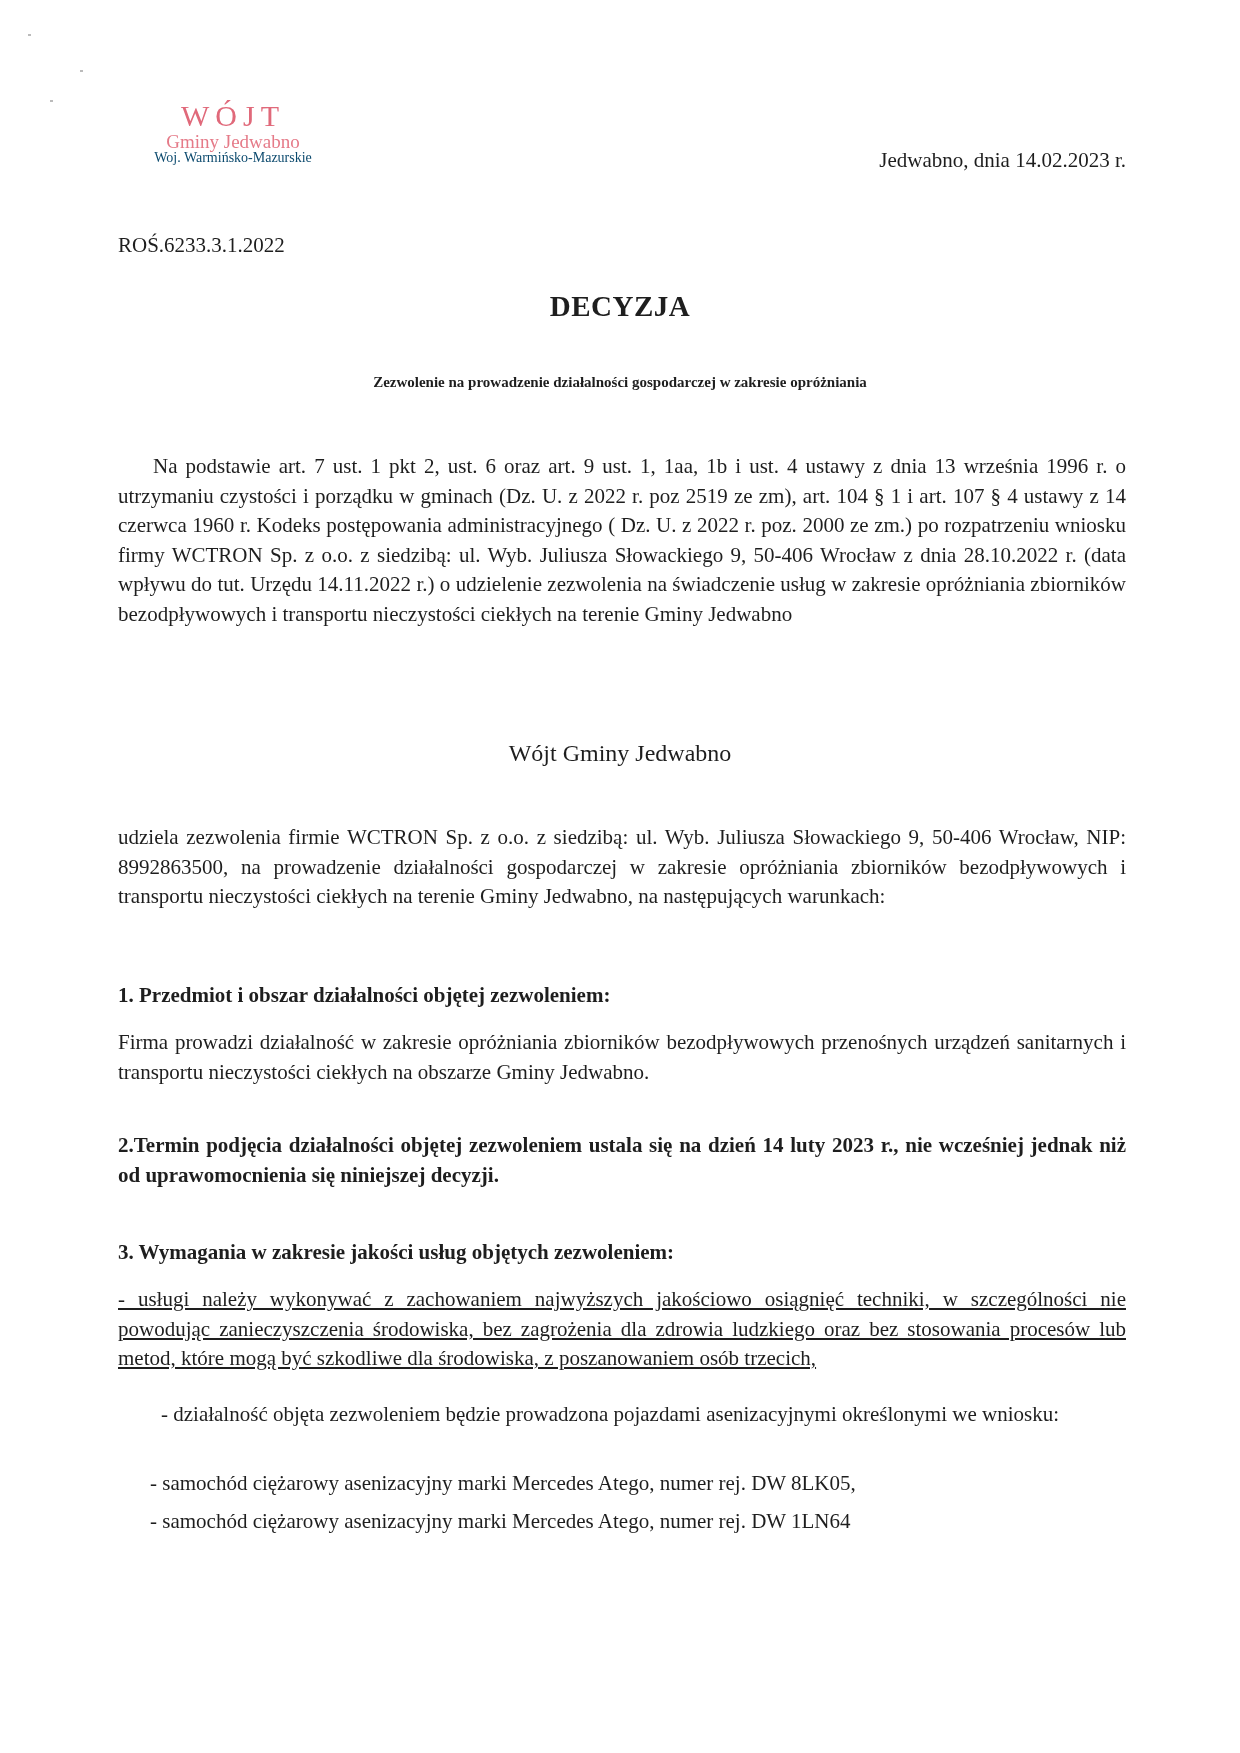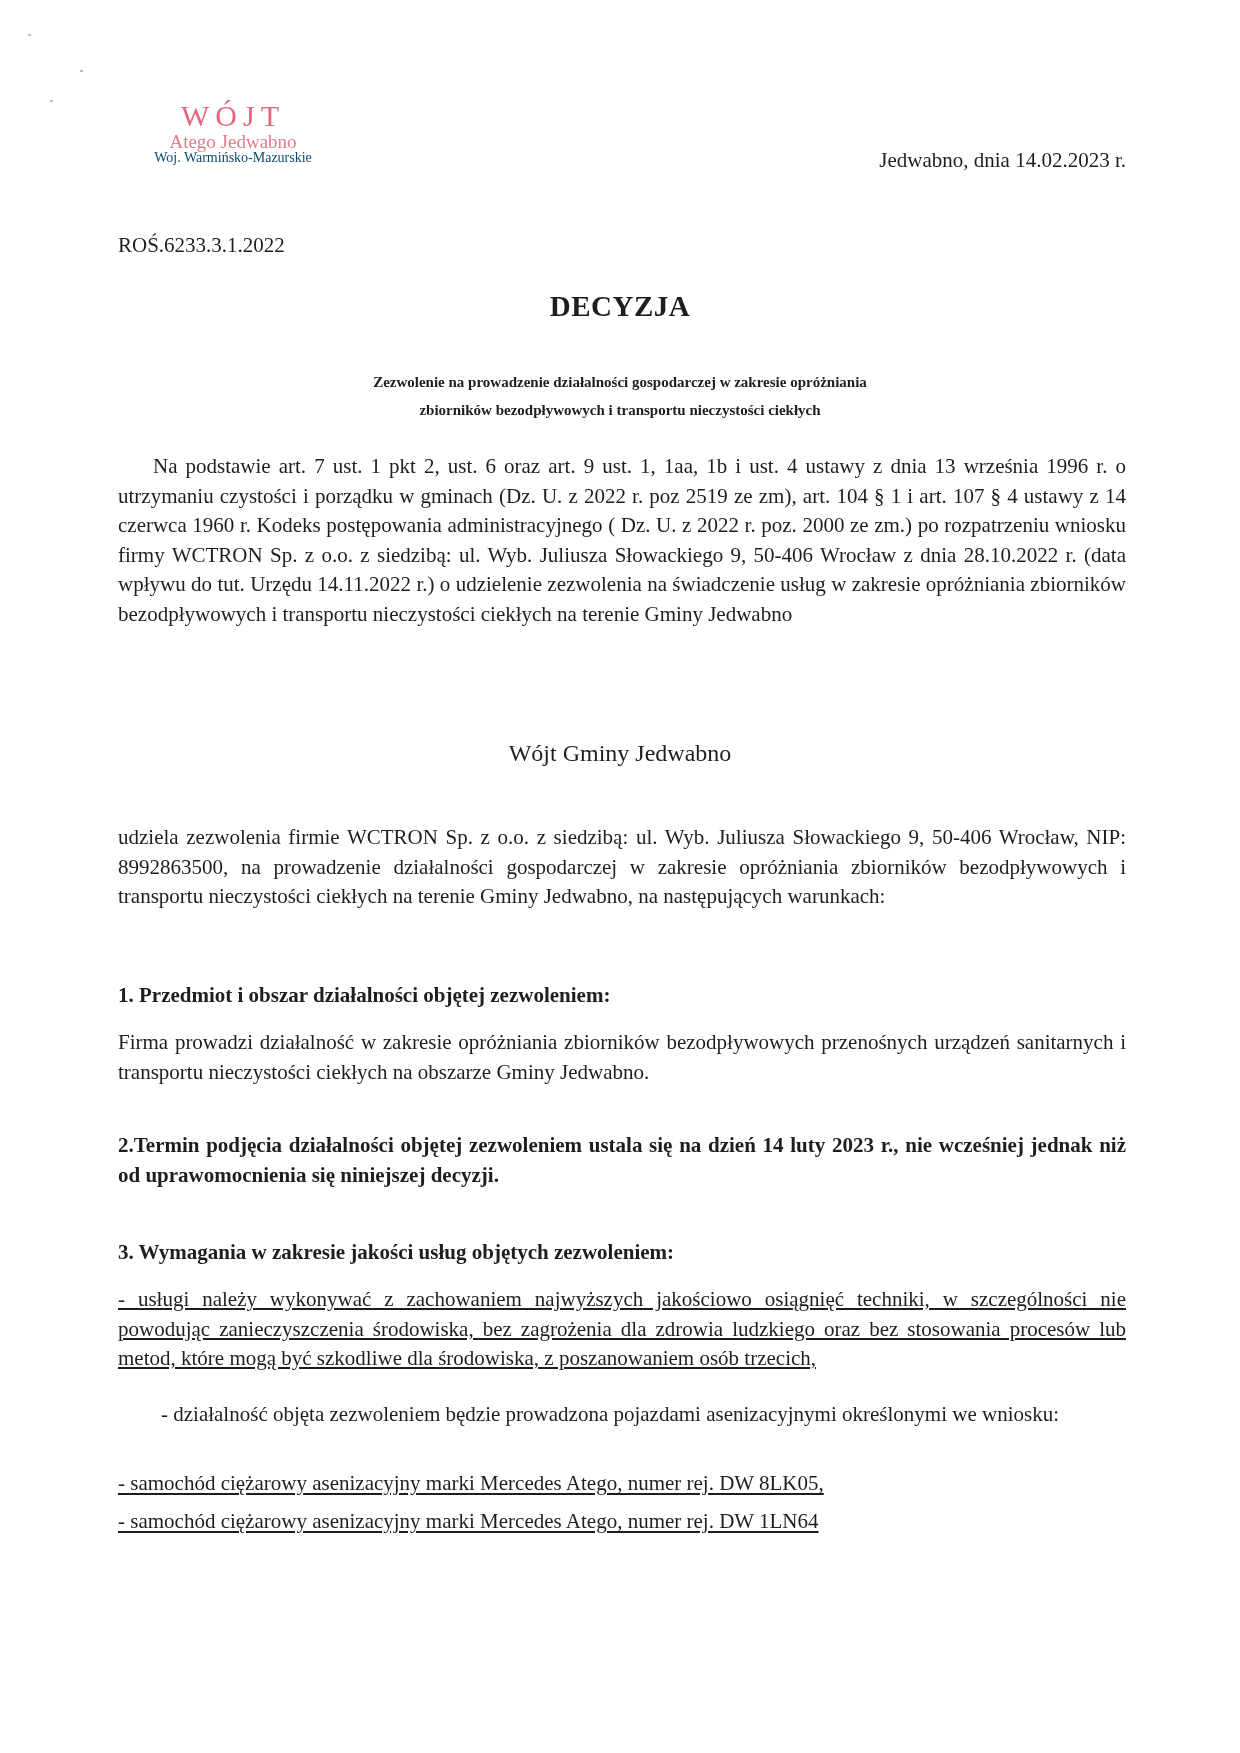--- a/index.html
+++ b/index.html
@@ -12,44 +12,43 @@
     .stamp .s3 { font-size: 14px; color: #0c4a6e; }
     .date { right: 114px; top: 148px; font-size: 21px; }
     .ref { left: 118px; top: 233px; font-size: 21px; }
     .title { left: 0; width: 1240px; top: 290px; text-align: center; font-size: 29px; font-weight: bold; letter-spacing: 0.5px; }
     .subtitle { left: 150px; width: 940px; top: 368px; text-align: center; font-size: 15px; font-weight: bold; line-height: 28px; }
     .para { left: 118px; width: 1008px; font-size: 21px; line-height: 29.5px; text-align: justify; }
     .para.indent { text-indent: 35px; }
     .issuer { left: 0; width: 1240px; top: 740px; text-align: center; font-size: 24px; font-weight: normal; }
     .heading { left: 118px; font-size: 21px; font-weight: bold; }
     .bold { font-weight: bold; }
-    .underline { text-decoration: underline; text-underline-offset: 3px; }
+    .underline { text-underline-offset: 3px; margin-left: 32px; }
     .mark { width: 3px; height: 2px; background: #bbb; }
   </style>
 </head>
 <body>
 
 <div class="abs mark" style="left:28px;top:34px;"></div>
 <div class="abs mark" style="left:80px;top:70px;"></div>
 <div class="abs mark" style="left:50px;top:100px;"></div>
 
 <div class="abs stamp">
   <div class="s1">WÓJT</div>
-  <div class="s2">Atego Jedwabno</div>
+  <div class="s2">Gminy Jedwabno</div>
   <div class="s3">Woj. Warmińsko-Mazurskie</div>
 </div>
 
 <div class="abs date">Jedwabno, dnia 14.02.2023 r.</div>
 <div class="abs ref">ROŚ.6233.3.1.2022</div>
 
 <div class="abs title">DECYZJA</div>
 
 <div class="abs subtitle">
   <div>Zezwolenie na prowadzenie działalności gospodarczej w zakresie opróżniania</div>
-  <div>zbiorników bezodpływowych i transportu nieczystości ciekłych</div>
 </div>
 
 <div class="abs para indent" style="top:452px;">Na podstawie art. 7 ust. 1 pkt 2, ust. 6 oraz art. 9 ust. 1, 1aa, 1b i ust. 4 ustawy z dnia 13 września 1996 r. o utrzymaniu czystości i porządku w gminach (Dz. U. z 2022 r. poz 2519 ze zm), art. 104 § 1 i art. 107 § 4 ustawy z 14 czerwca 1960 r. Kodeks postępowania administracyjnego ( Dz. U. z 2022 r. poz. 2000 ze zm.) po rozpatrzeniu wniosku firmy WCTRON Sp. z o.o. z siedzibą: ul. Wyb. Juliusza Słowackiego 9, 50-406 Wrocław z dnia 28.10.2022 r. (data wpływu do tut. Urzędu 14.11.2022 r.) o udzielenie zezwolenia na świadczenie usług w zakresie opróżniania zbiorników bezodpływowych i transportu nieczystości ciekłych na terenie Gminy Jedwabno</div>
 
 <div class="abs issuer">Wójt Gminy Jedwabno</div>
 
 <div class="abs para" style="top:823px;">udziela zezwolenia firmie WCTRON Sp. z o.o. z siedzibą: ul. Wyb. Juliusza Słowackiego 9, 50-406 Wrocław, NIP: 8992863500, na prowadzenie działalności gospodarczej w zakresie opróżniania zbiorników bezodpływowych i transportu nieczystości ciekłych na terenie Gminy Jedwabno, na następujących warunkach:</div>
 
 <div class="abs heading" style="top:983px;">1. Przedmiot i obszar działalności objętej zezwoleniem:</div>
 <div class="abs para" style="top:1028px;">Firma prowadzi działalność w zakresie opróżniania zbiorników bezodpływowych przenośnych urządzeń sanitarnych i transportu nieczystości ciekłych  na obszarze Gminy Jedwabno.</div>

